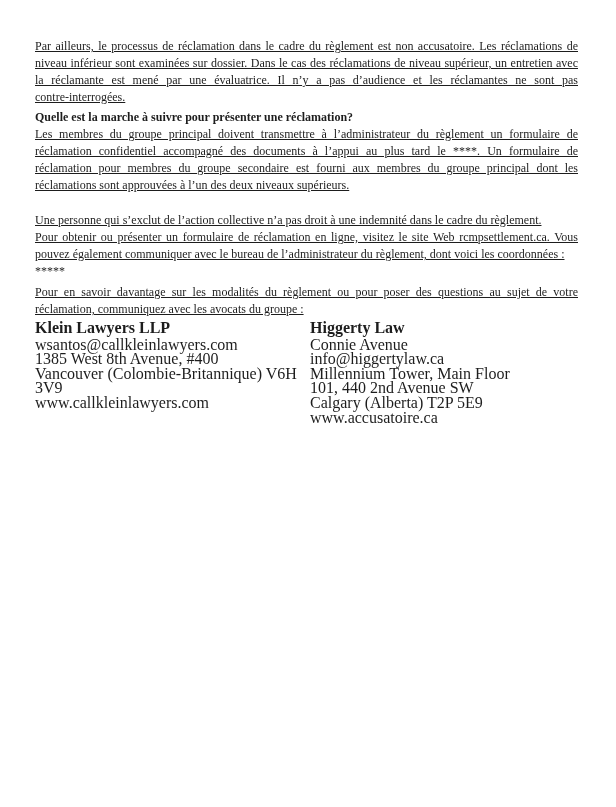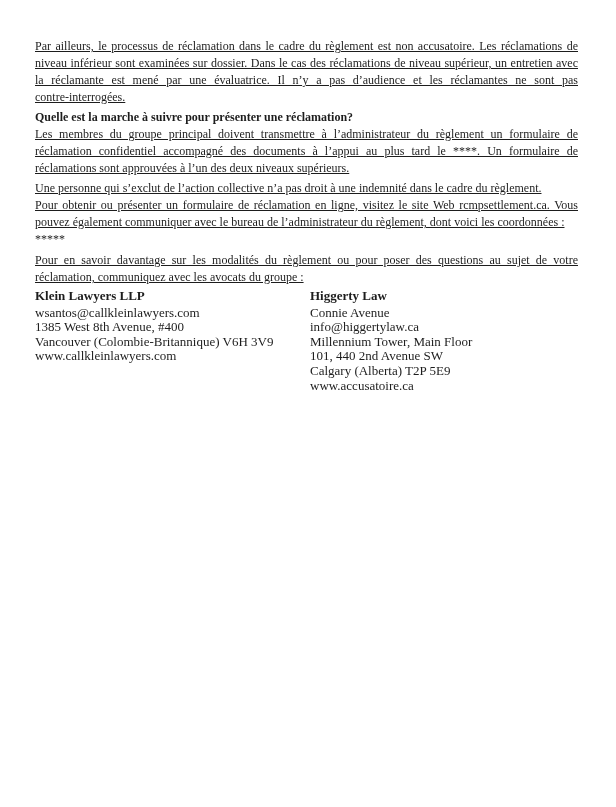--- a/index.html
+++ b/index.html
@@ -32,29 +32,29 @@
     text-align-last: left;
   }
   .single { text-align: left; }
   .heading {
     font-weight: bold;
     font-size: 12px;
     line-height: 17px;
     margin: 3px 0 0 0;
   }
   .heading.h2b { margin-top: 1px; }
-  .mt3 { margin-top: 3px; }
+  .mt3 { margin-top: 18px; }
   .mt4 { margin-top: 4px; }
   .stars-line { line-height: 17px; }
   .contacts {
     display: flex;
     margin-top: 3px;
   }
   .contact {
-    font-size: 13px;
+    font-size: 16px;
     line-height: 14.6px;
   }
   .contact.left-col { width: 275px; flex: 0 0 275px; }
   .cname {
     font-weight: bold;
     margin-bottom: 2px;
   }
 </style>
 </head>
 <body>
@@ -66,20 +66,21 @@
     <div class="jline">niveau inférieur sont examinées sur dossier. Dans le cas des réclamations de niveau supérieur, un entretien avec</div>
     <div class="jline">la réclamante est mené par une évaluatrice. Il n’y a pas d’audience et les réclamantes ne sont pas</div>
     <div class="jline jlast">contre-interrogées.</div>
   </div>
 
   <div class="heading">Quelle est la marche à suivre pour présenter une réclamation?</div>
 
   <div class="para">
     <div class="jline">Les membres du groupe principal doivent transmettre à l’administrateur du règlement un formulaire de</div>
     <div class="jline">réclamation confidentiel accompagné des documents à l’appui au plus tard le ****. Un formulaire de</div>
+    <div class="jline">réclamation pour membres du groupe secondaire est fourni aux membres du groupe principal dont les</div>
     <div class="jline jlast">réclamations sont approuvées à l’un des deux niveaux supérieurs.</div>
   </div>
 
   <div class="para single mt3">Une personne qui s’exclut de l’action collective n’a pas droit à une indemnité dans le cadre du règlement.</div>
 
 
   <div class="para">
     <div class="jline">Pour obtenir ou présenter un formulaire de réclamation en ligne, visitez le site Web rcmpsettlement.ca. Vous</div>
     <div class="jline jlast">pouvez également communiquer avec le bureau de l’administrateur du règlement, dont voici les coordonnées :</div>
   </div>

